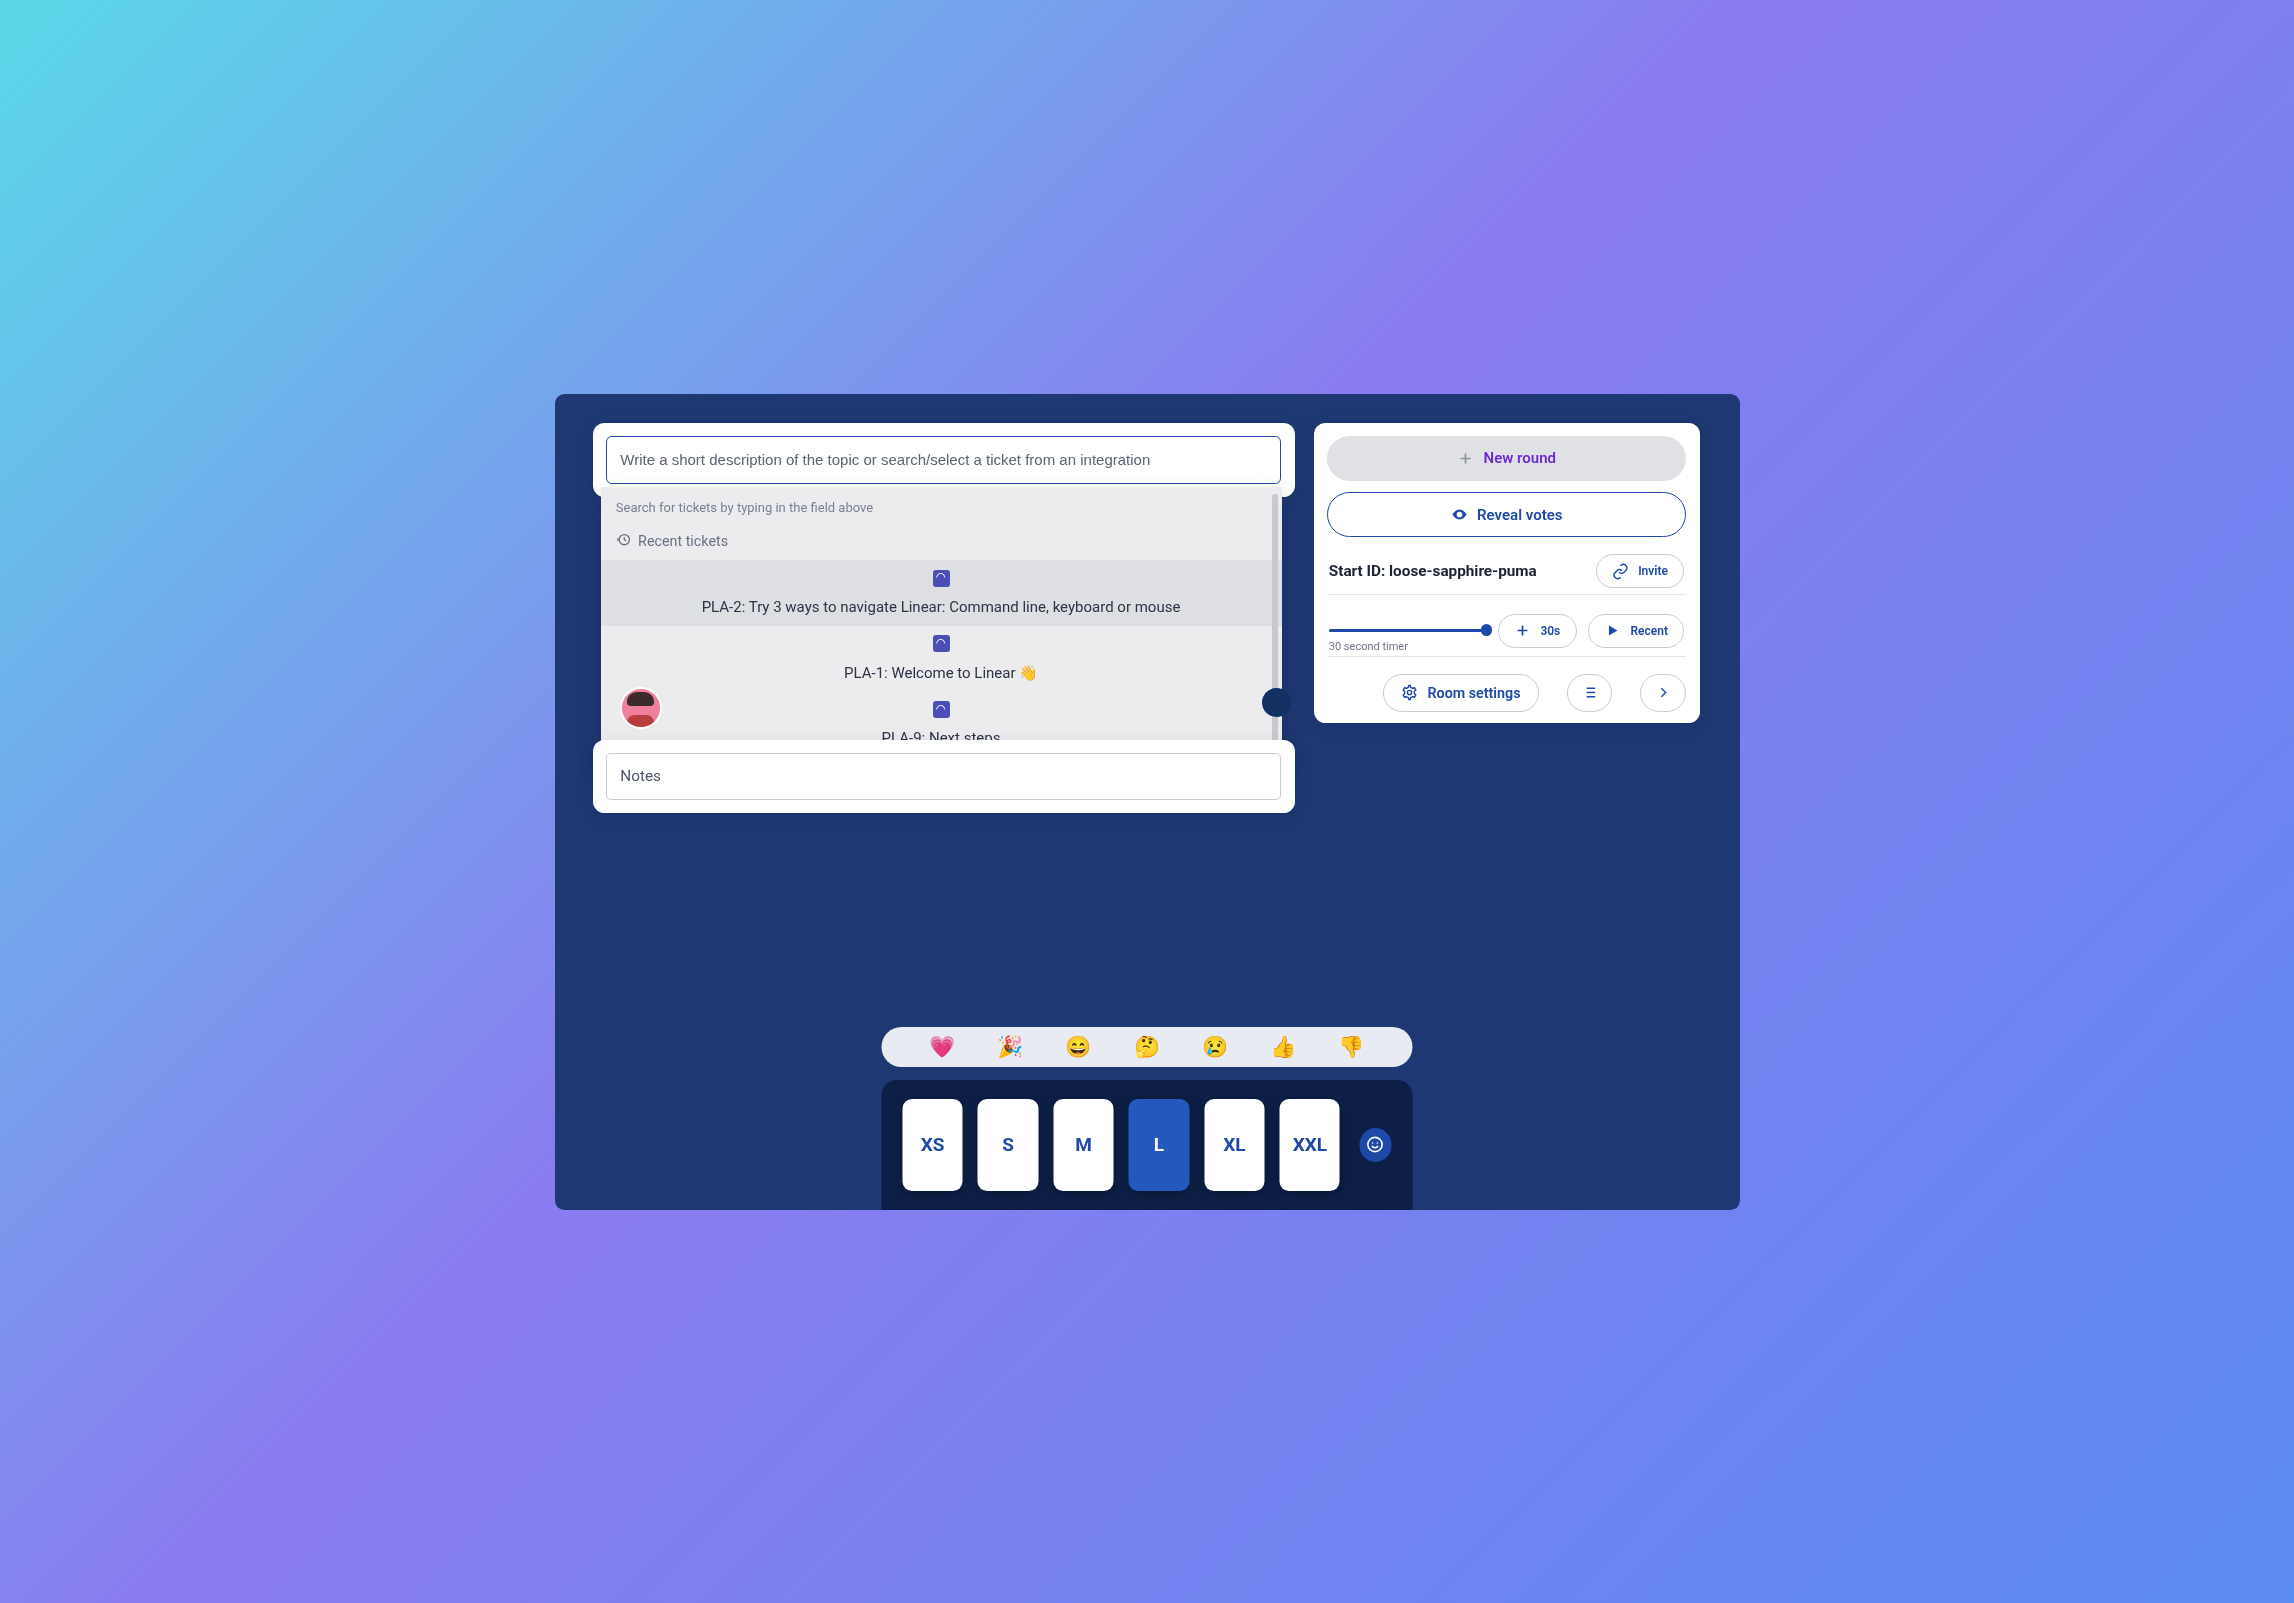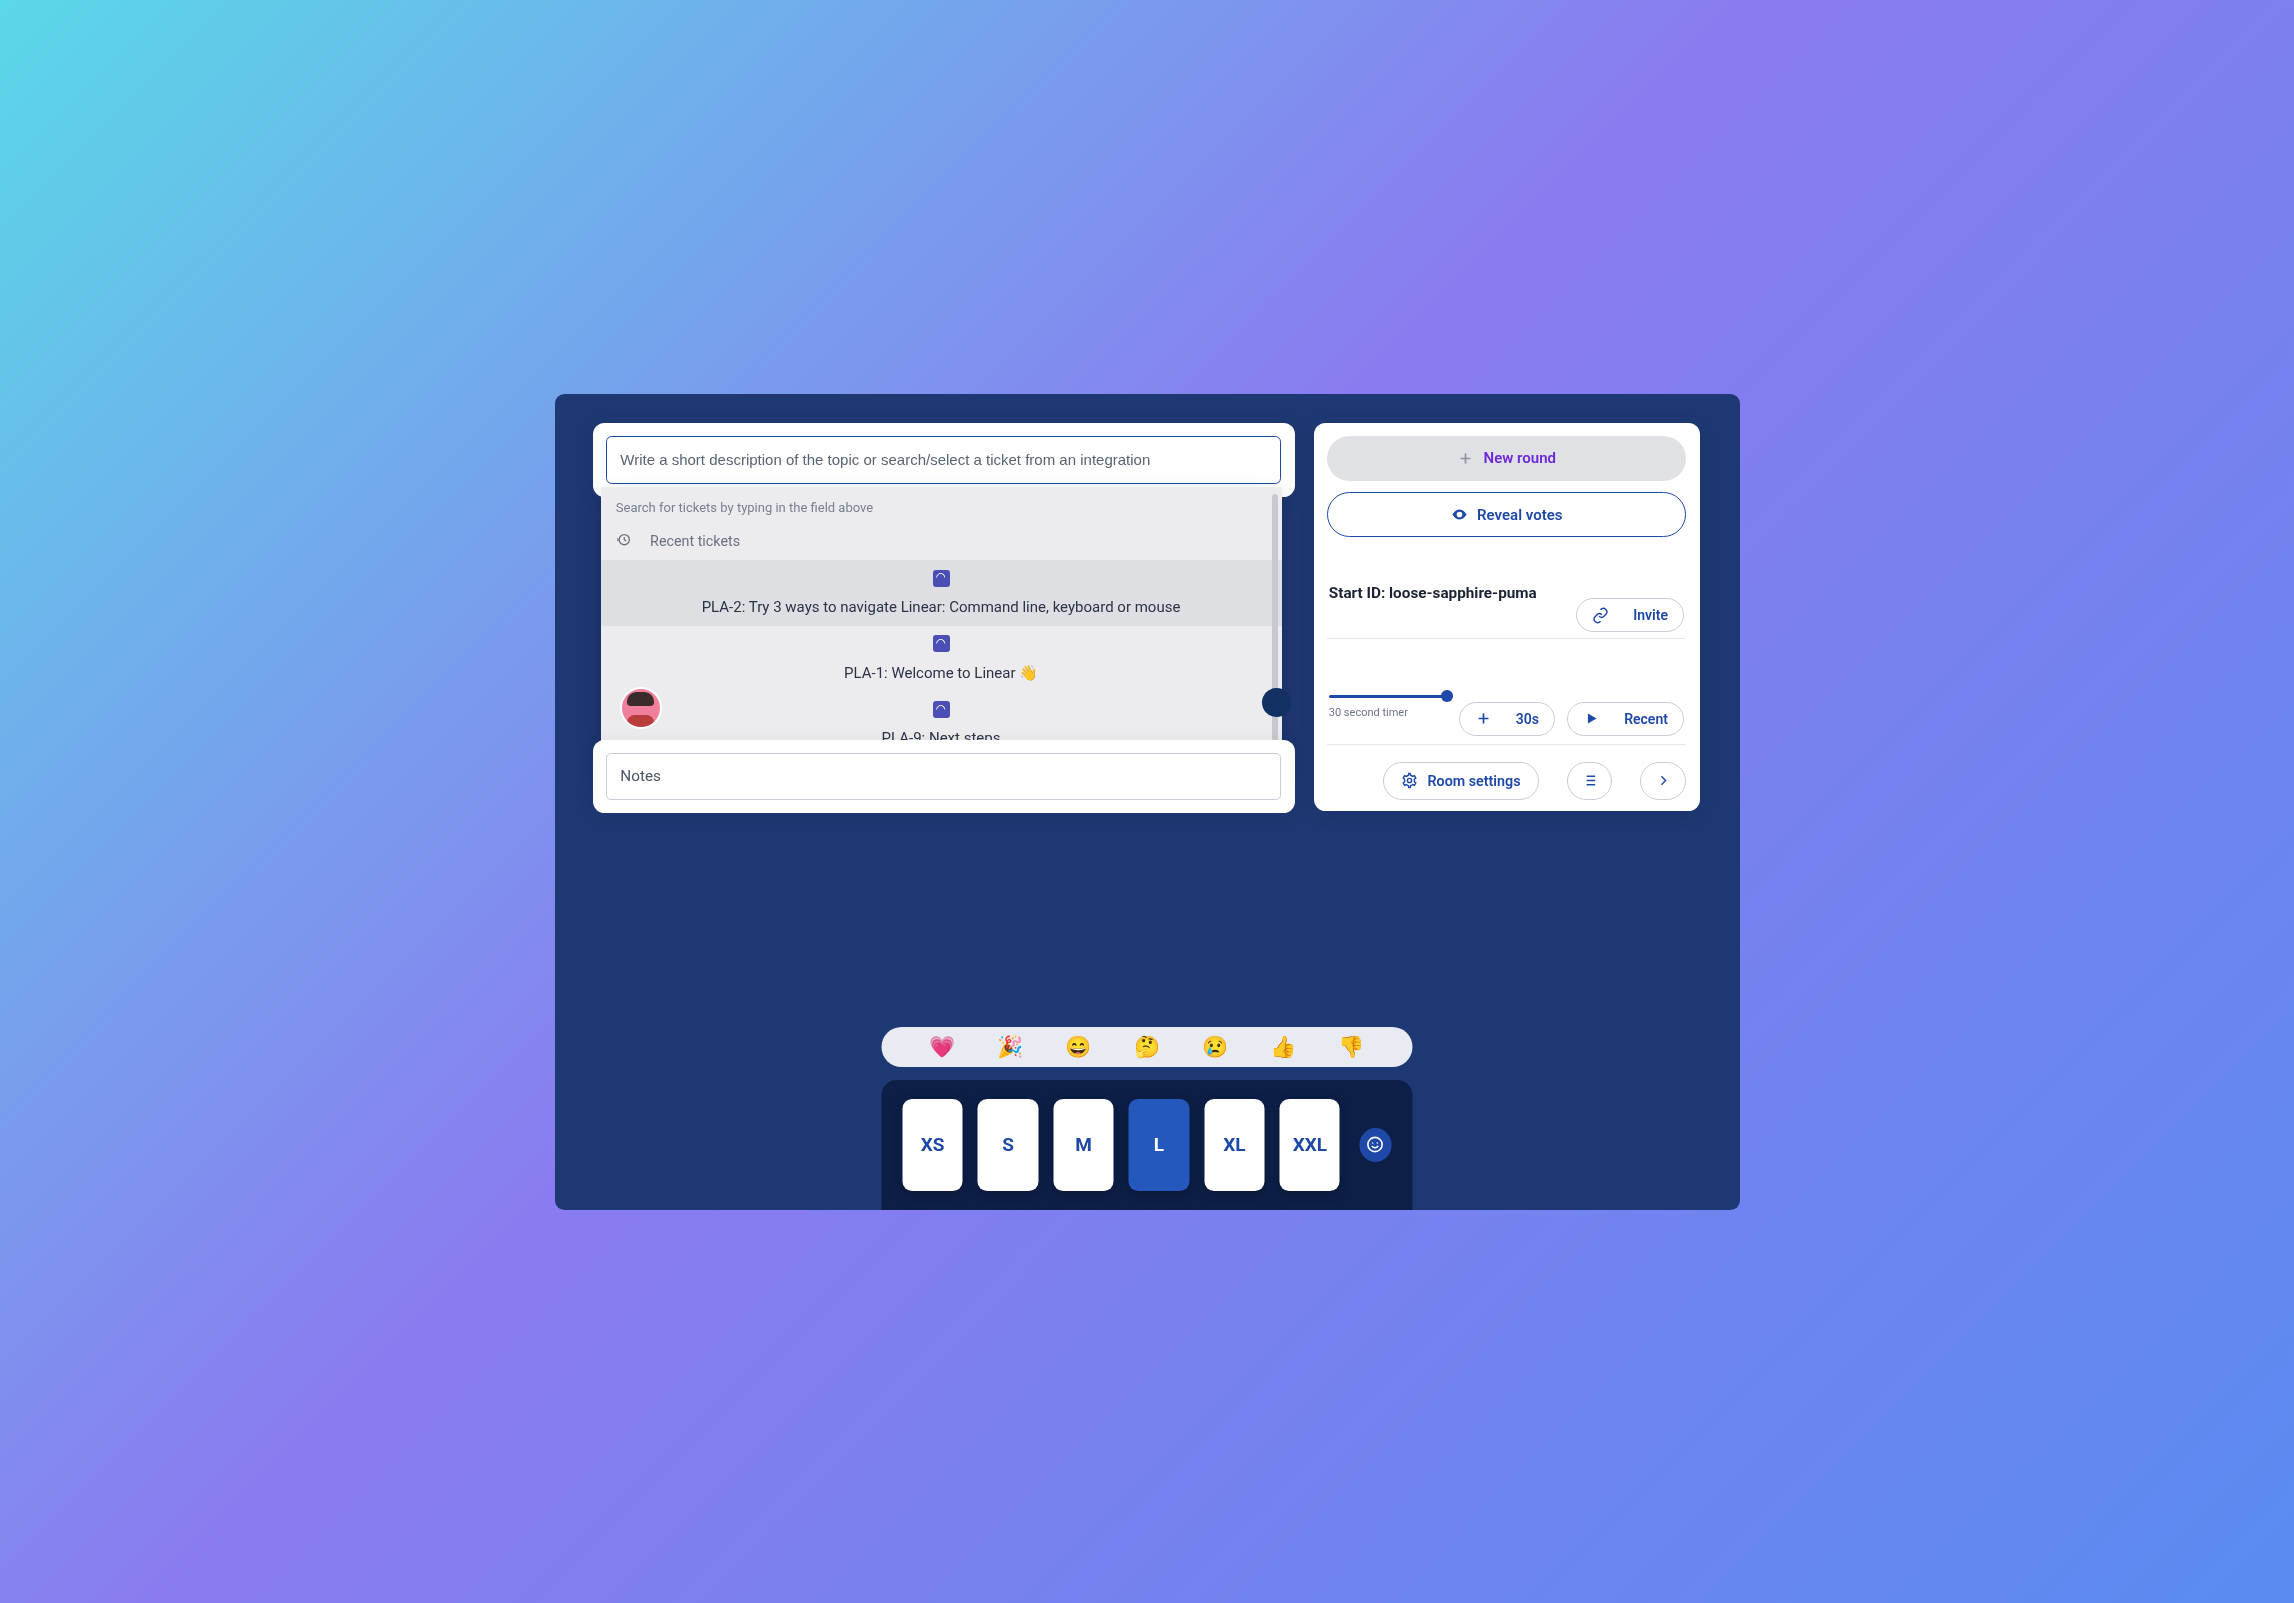--- a/index.html
+++ b/index.html
@@ -64,21 +64,21 @@
     width:5.7px; background:#c7c9ce; border-radius:2.9px;
   }
   .dropdown-hint {
     font-size: 13px;
     color: #7a8090;
     padding: 13.4px 15.3px 9.6px;
   }
   .recent-header {
     display: flex;
     align-items: center;
-    gap: 19px;
+    gap: 7px;
     padding: 7.6px 15.3px 9.6px;
     color: #6a7180;
     font-size: 14.3px;
   }
   .history-icon svg { width:15.3px; height:15.3px; stroke:#6a7180; fill:none; stroke-width:2; }
   .ticket-item {
     display: flex;
     align-items: center;
     gap: 11.5px;
     padding: 9.6px 15.3px;
@@ -177,24 +177,24 @@
     border:none; border-top:1px solid #e4e6eb;
   }
   .room-row{
     display:flex; align-items:center; justify-content:space-between;
     padding:17px 1.9px 5.7px;
   }
   .room-id{
     font-size:15.3px; font-weight:700; color:#1b2333;
   }
   .small-pill{
-    display:inline-flex; align-items:center; gap:24px;
-    color:#1f49a8; font-weight:600; font-size:14px;
+    display:inline-flex; align-items:center; gap:9px;
+    color:#1f49a8; font-weight:600; font-size:12px;
     border:1.4px solid #c9ccd4; border-radius:955px;
-    padding:7.6px 15.3px; cursor:pointer; background:#fff;margin-top:44px;
+    padding:7.6px 15.3px; cursor:pointer; background:#fff;
   }
 
   .timer-row{
     display:flex; align-items:center; gap:11.5px;
     padding:19px 1.9px 7.6px;
   }
   .timer-track{
     flex:1; position:relative; height:23px;
   }
   .timer-line{

